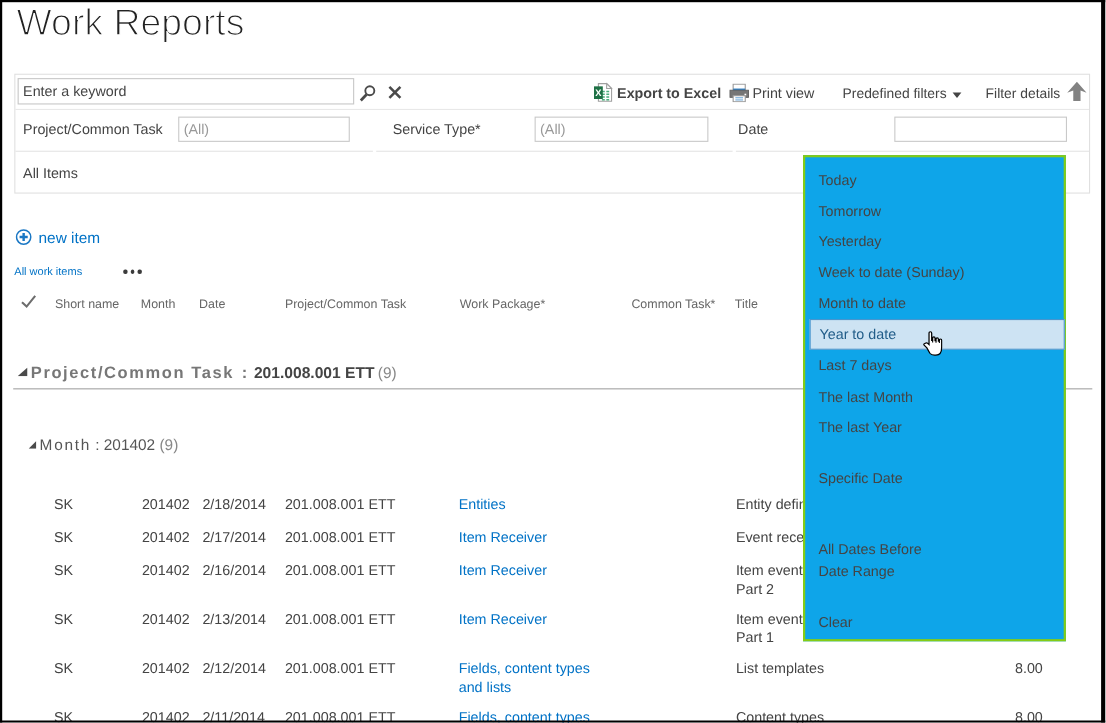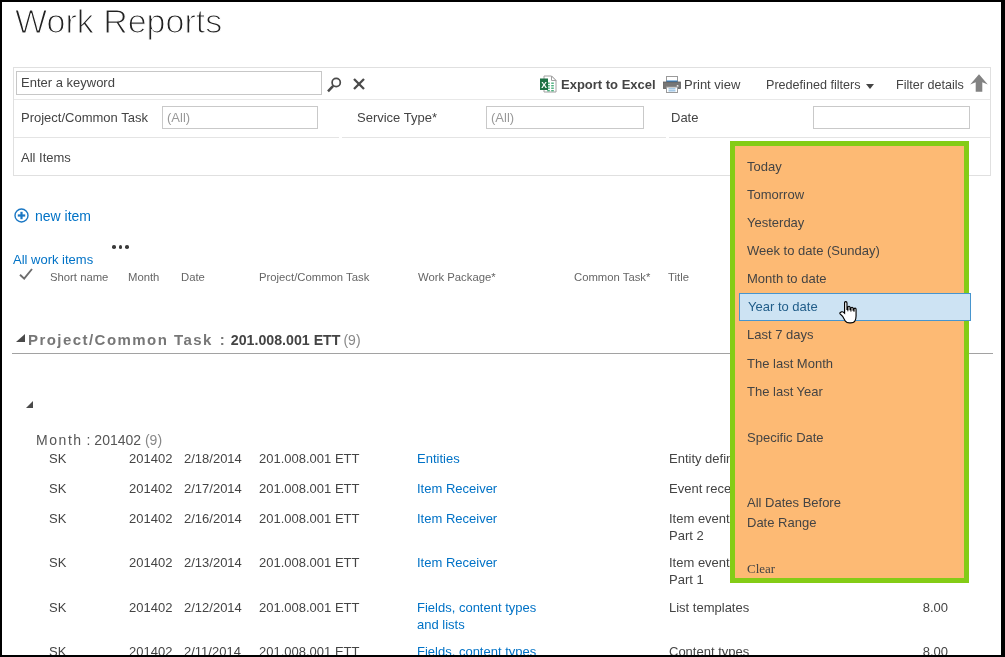--- a/index.html
+++ b/index.html
@@ -18,21 +18,21 @@
 #sep1 { left:14px; top:99px; width:976px; height:1px; background:#e8e8e8; }
 #sep2a { left:14px; top:137px; width:325px; height:1px; background:#e4e4e4; }
 #sep2b { left:342px; top:137px; width:324px; height:1px; background:#e4e4e4; }
 #sep2c { left:669px; top:137px; width:321px; height:1px; background:#e4e4e4; }
 #srch { left:16px; top:71px; width:306px; height:24px; border:1px solid #c7c7c7; font-size:13px; color:#444; line-height:22px; padding-left:4px; }
 .inp { border:1px solid #c9c9c9; font-size:13px; color:#999; line-height:21px; padding-left:4px; height:23px; }
 #inp1 { left:162px; top:106px; width:156px; }
 #inp2 { left:486px; top:106px; width:158px; }
 #inp3 { left:813px; top:106px; width:157px; }
 
-#dd { left:730px; top:141px; width:239px; height:442px; background:#fdba74; border:5px solid #84cc16; z-index:10; }
+#dd { left:730px; top:141px; width:239px; height:442px; background:#0ea5e9; border:2px solid #84cc16; z-index:10; }
 .di { position:absolute; left:12px; width:215px; height:28px; line-height:28px; font-size:13px; color:#444; white-space:nowrap; }
 #hl { position:absolute; left:4px; top:147px; width:232px; height:28px; background:#cde3f3; border:1px solid #4795ce; color:#215d89; line-height:26px; padding-left:8px; font-size:13px; }
 
 #gline { left:12px; top:353px; width:981px; height:1px; background:#a2a2a2; }
 .hdr { font-size:11.3px; color:#666; line-height:14px; }
 .cell { font-size:13px; color:#444; line-height:16px; }
 .lnk { color:#0072c6; }
 </style>
 </head>
 <body>
@@ -99,21 +99,21 @@
 <div class="abs" id="sep2b"></div>
 <div class="abs" id="sep2c"></div>
 <div class="abs t13" style="left:21px; top:150px;">All Items</div>
 
 <svg class="abs" style="left:14px; top:208px;" width="15" height="15" viewBox="0 0 15 15">
   <circle cx="7.5" cy="7.5" r="6.5" fill="none" stroke="#1a77c4" stroke-width="1.4"></circle>
   <line x1="7.5" y1="3.8" x2="7.5" y2="11.2" stroke="#1a77c4" stroke-width="2.2"></line>
   <line x1="3.8" y1="7.5" x2="11.2" y2="7.5" stroke="#1a77c4" stroke-width="2.2"></line>
 </svg>
 <div class="abs lnk" style="left:35px; top:208px; font-size:14px; line-height:16px;">new item</div>
-<div class="abs lnk" style="left:13px; top:252px; font-size:13px; line-height:15px;text-align:center;">All work items</div>
+<div class="abs lnk" style="left:13px; top:240px; font-size:10px; line-height:15px;text-align:center;">All work items</div>
 <div class="abs" style="left:112px; top:245px; width:20px; height:4px;">
     <span style="position:absolute;left:0;width:3.5px;height:3.5px;border-radius:50%;background:#3b3b3b;"></span>
     <span style="position:absolute;left:6.5px;width:3.5px;height:3.5px;border-radius:50%;background:#3b3b3b;"></span>
     <span style="position:absolute;left:13px;width:3.5px;height:3.5px;border-radius:50%;background:#3b3b3b;"></span>
   </div>
 
 <svg class="abs" style="left:18.5px; top:268px;" width="14" height="13" viewBox="0 0 14 13">
   <polyline points="1,6.7 5.2,10.7 13,1" fill="none" stroke="#6d6d6d" stroke-width="1.9"></polyline>
 </svg>
 <div class="abs hdr" style="left:50px; top:270px;">Short name</div>
@@ -126,21 +126,21 @@
 
 <svg class="abs" style="left:16px; top:334px;" width="9" height="8" viewBox="0 0 9 8">
   <polygon points="9,0 9,8 0,8" fill="#4a4a4a"></polygon>
 </svg>
 <div class="abs" style="left:28px; top:331px; font-size:15px; line-height:17px; font-weight:bold; color:#777;"><span id="g1" style="letter-spacing:1.45px;">Project/Common Task</span><span id="g2" style="margin-left:7px;">:</span><span id="g3" style="margin-left:6px; color:#444; font-size:14.2px;">201.008.001 ETT</span><span id="g4" style="font-weight:normal; color:#888; margin-left:3px; font-size:14px;">(9)</span></div>
 <div class="abs" id="gline"></div>
 
 <svg class="abs" style="left:26px; top:401px;" width="7" height="7" viewBox="0 0 7 7">
   <polygon points="7,0 7,7 0,7" fill="#4a4a4a"></polygon>
 </svg>
-<div class="abs" style="left:36px; top:396px; font-size:14px; line-height:16px; color:#555;margin-top:36px;"><span style="letter-spacing:1.55px;">Month</span> : 201402 <span style="color:#888;">(9)</span></div>
+<div class="abs" style="left:36px; top:396px; font-size:14px; line-height:16px; color:#555;"><span style="letter-spacing:1.55px;">Month</span> : 201402 <span style="color:#888;">(9)</span></div>
 
 <div id="rows">
     <div class="abs cell" style="left:49px; top:451px;">SK</div>
     <div class="abs cell" style="left:129px; top:451px;">201402</div>
     <div class="abs cell" style="left:184px; top:451px;">2/18/2014</div>
     <div class="abs cell" style="left:259px; top:451px;">201.008.001 ETT</div>
     <div class="abs cell lnk" style="left:417px; top:451px;">Entities</div>
     <div class="abs cell" style="left:669px; top:451px;">Entity definitions</div>
     <div class="abs cell" style="left:49px; top:481px;">SK</div>
     <div class="abs cell" style="left:129px; top:481px;">201402</div>
@@ -185,21 +185,21 @@
   <div class="di" style="top:63px;">Yesterday</div>
   <div class="di" style="top:91px;">Week to date (Sunday)</div>
   <div class="di" style="top:119px;">Month to date</div>
   <div id="hl">Year to date</div>
   <div class="di" style="top:175px;">Last 7 days</div>
   <div class="di" style="top:203.5px;">The last Month</div>
   <div class="di" style="top:232px;">The last Year</div>
   <div class="di" style="top:278px;">Specific Date</div>
   <div class="di" style="top:306px;margin-top:37px;">All Dates Before</div>
   <div class="di" style="top:362.5px;">Date Range</div>
-  <div class="di" style="top:409px;font-family:Liberation Serif, serif;">Clear</div>
+  <div class="di" style="top:409px;">Clear</div>
 </div>
 
 <svg class="abs" style="left:838.5px; top:300.5px; z-index:20;" width="18.6" height="23" viewBox="0 0 17 22.5" preserveAspectRatio="none">
   <path d="M6.2 0.6 Q7.3 0.6 7.3 1.9 L7.3 8.2 L8.1 8.2 L8.1 6.3 Q8.1 5.2 9.1 5.2 Q10.1 5.2 10.1 6.3 L10.1 8.5 L10.9 8.5 L10.9 7.2 Q10.9 6.1 11.9 6.1 Q12.9 6.1 12.9 7.2 L12.9 8.9 L13.7 8.9 L13.7 8.0 Q13.7 7.0 14.65 7.0 Q15.6 7.0 15.6 8.1 L15.6 14.6 Q15.6 21.4 10.8 21.4 L9.6 21.4 Q7.0 21.4 5.8 19.7 L3.3 15.0 L1.0 12.5 Q0.4 11.8 1.2 11.3 L2.5 10.6 Q3.3 10.2 4.0 10.9 L5.1 12.0 L5.1 1.9 Q5.1 0.6 6.2 0.6 Z" fill="#fff" stroke="#000" stroke-width="1.05"></path>
   <line x1="8.1" y1="8.4" x2="8.1" y2="10.1" stroke="#000" stroke-width="0.9"></line>
   <line x1="10.9" y1="8.7" x2="10.9" y2="10.4" stroke="#000" stroke-width="0.9"></line>
   <line x1="13.7" y1="9.1" x2="13.7" y2="10.6" stroke="#000" stroke-width="0.9"></line>
 </svg>
 
 </body></html>

